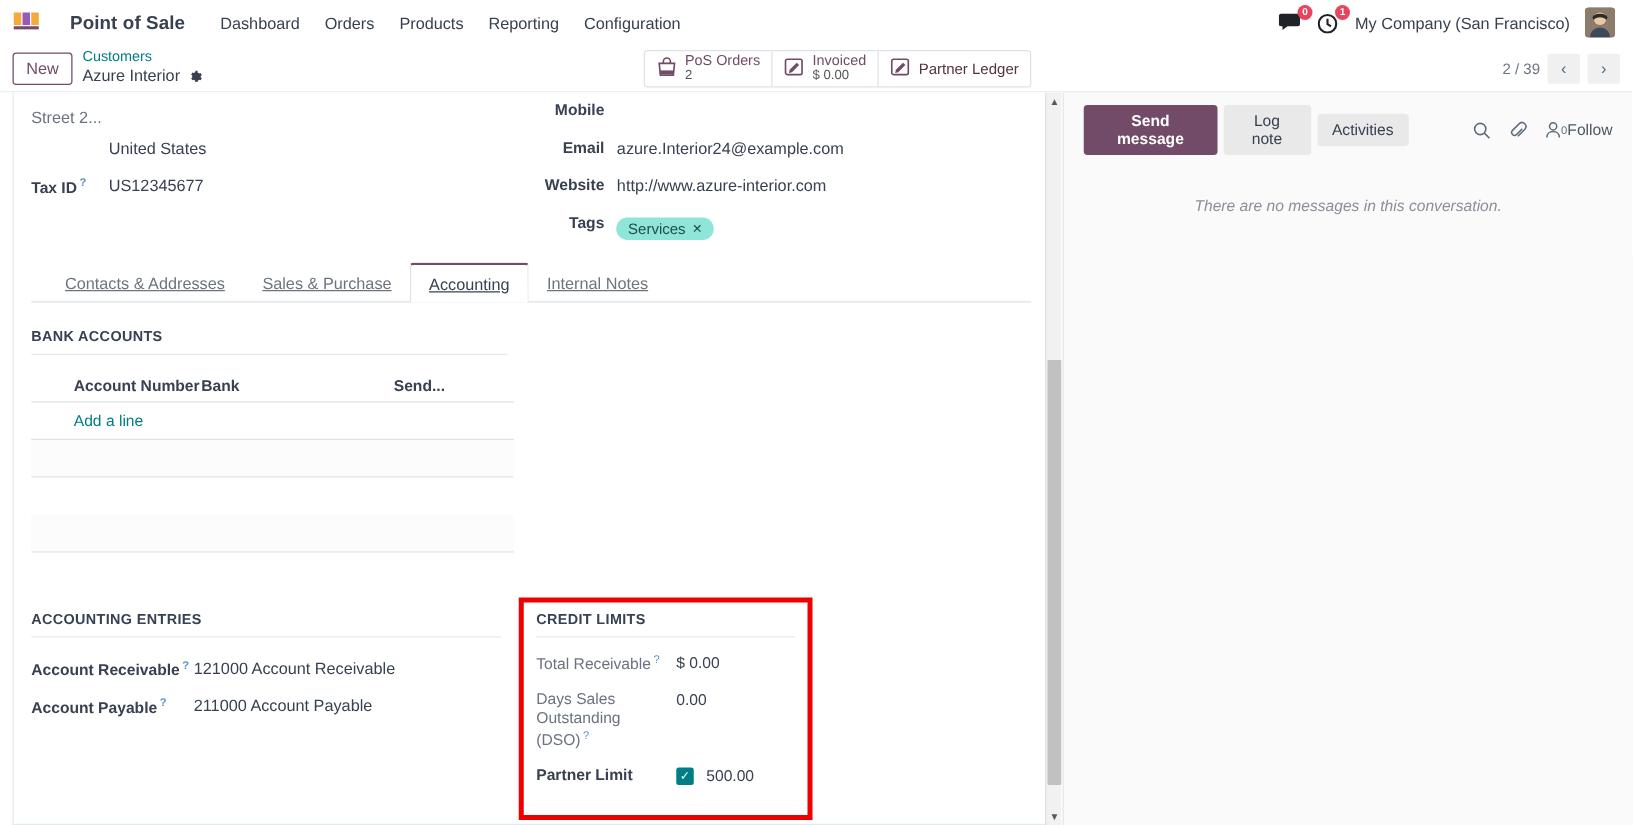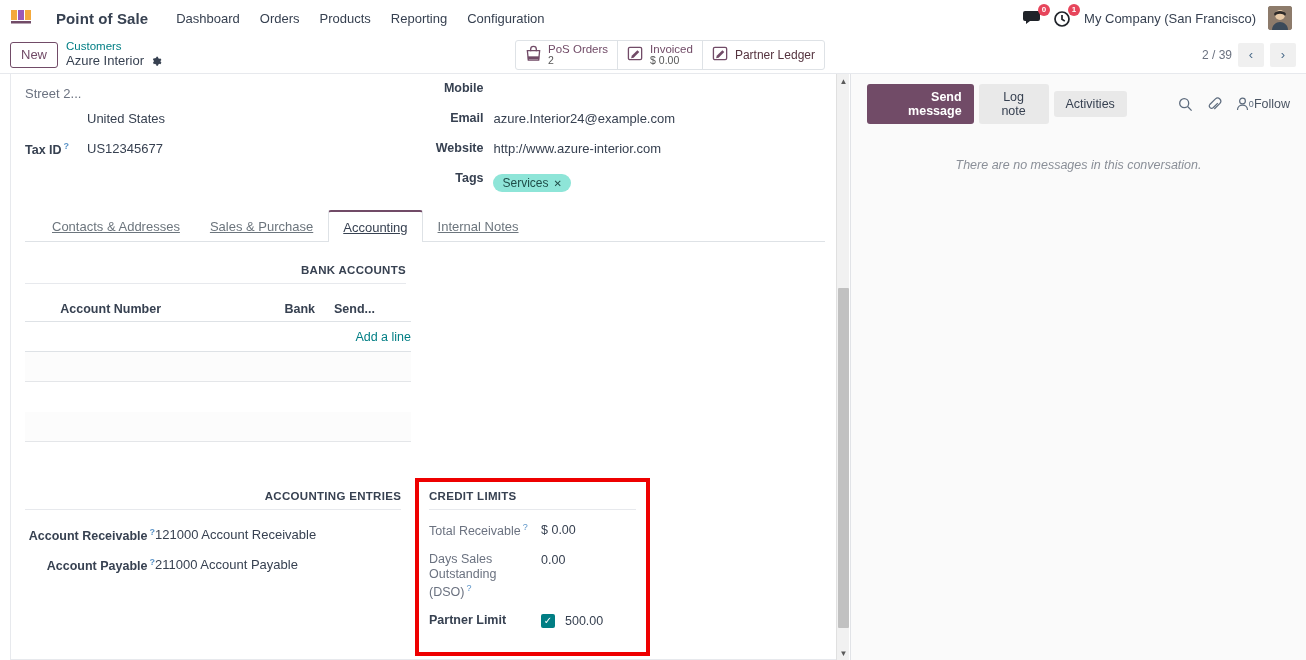--- a/index.html
+++ b/index.html
@@ -228,21 +228,21 @@
     text-decoration: underline;
   }
   .tab.active {
     color: #374151;
     background: #fff;
     border-color: #dee2e6;
     border-top: 2px solid #714b67;
     border-radius: 3px 3px 0 0;
   }
 
-  .tab-body { display: flex; padding: 22px 0 0 0; text-align: right; }
+  .tab-body { display: flex; padding: 22px 0 0 0; }
   .grp { width: 405px; padding-right: 24px; }
   .grp-right { width: 405px; }
   .grp-title {
     font-size: 11.5px; font-weight: 700;
     color: #374151;
     letter-spacing: .3px;
     padding-bottom: 7px;
     border-bottom: 1px solid #e7e9ed;
     margin-bottom: 14px;
   }
@@ -320,21 +320,21 @@
     display: flex; align-items: center;
   }
   .cbtn {
     border: none; border-radius: 3px;
     font-size: 12.5px;
     padding: 6px 12px;
     cursor: pointer;
     margin-right: 5px;
     font-family: inherit;
   }
-  .cbtn.primary { background: #714b67; color: #fff; font-weight: 600; text-align: right; }
+  .cbtn.primary { background: #714b67; color: #fff; font-weight: 600; }
   .cbtn.secondary { background: #e9e9e9; color: #374151; }
   .chatter-icons { margin-left: 46px; display: flex; align-items: center; gap: 14px; }
   .cicon { cursor: pointer; color: #5d6b7d; display:flex; align-items:center; }
   .follower-count { font-size: 9px; vertical-align: super; color: #5d6b7d; }
   .follow-link {
     margin-left: auto;
     font-size: 12.5px; color: #4b5563; cursor: pointer;
   }
   .no-messages {
     text-align: center;

